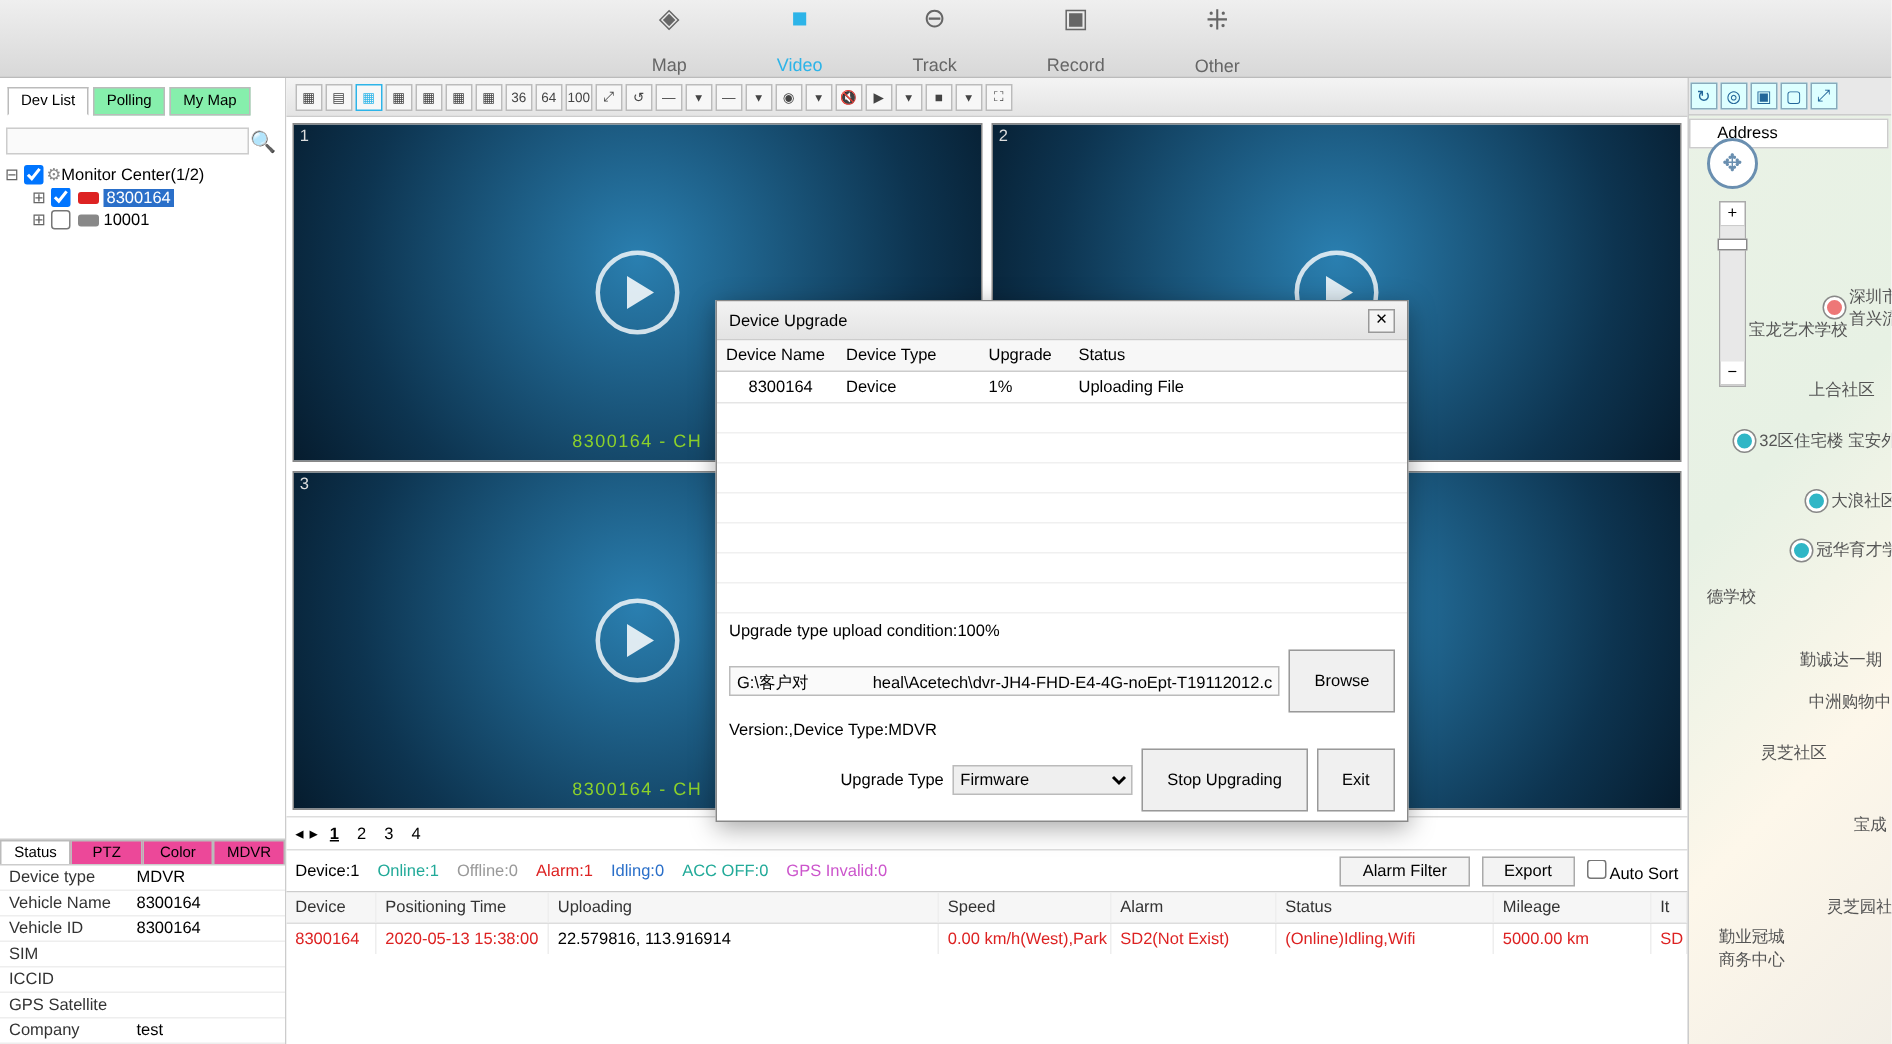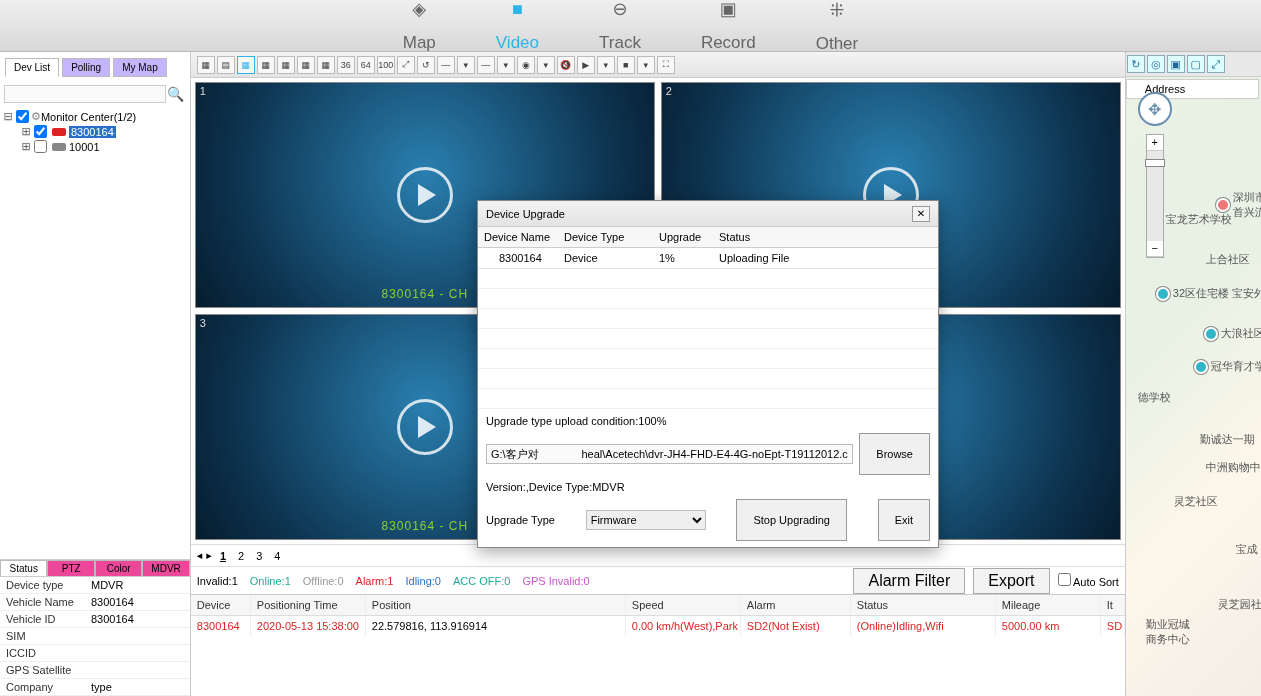--- a/index.html
+++ b/index.html
@@ -1,25 +1,25 @@
 <!DOCTYPE html>
 <html><head>
 <meta charset="utf-8">
 <style>
 *{box-sizing:border-box;margin:0;padding:0;font-family:Tahoma,Arial,sans-serif;font-size:11px;}
 body{background:#f0f0f0;overflow:hidden;width:1261px;height:696px;}
 .topbar{height:52px;background:linear-gradient(#efefef,#d8d8d8);display:flex;align-items:center;justify-content:center;gap:60px;border-bottom:1px solid #bbb;}
 .nav-item{display:flex;flex-direction:column;align-items:center;color:#666;cursor:pointer;}
 .nav-item.active{color:#2db4e8;}
 .nav-item .nicon{font-size:18px;}
-.nav-item .nlabel{font-size:17px;margin-top:13px;}
+.nav-item .nlabel{font-size:12px;margin-top:13px;}
 .main{display:flex;height:644px;}
 .leftcol{width:213px;background:#fff;border-right:1px solid #ccc;display:flex;flex-direction:column;}
 .ltabs{display:flex;padding:6px 5px;gap:3px;}
-.ltab{border:1px solid #bbb;padding:3px 8px;background:#c4b5fd;cursor:pointer;font-size:10px;}
+.ltab{border:1px solid #bbb;padding:3px 8px;background:#86efac;cursor:pointer;font-size:10px;}
 .ltab.active{background:#fff;border-bottom-color:#fff;}
 .searchrow{display:flex;align-items:center;padding:2px 4px;}
 .searchbox{flex:1;height:18px;border:1px solid #ccc;background:#fafafa;}
 .mag{width:20px;text-align:center;color:#888;font-size:14px;cursor:pointer;}
 .tree{flex:1;overflow:auto;padding:4px 2px;font-size:11px;}
 .treerow{display:flex;align-items:center;white-space:nowrap;padding:1px 0;}
 .treerow .exp{width:12px;text-align:center;color:#666;cursor:pointer;}
 .treerow .cb{margin:0 2px;}
 .treerow .devico{width:14px;height:8px;border-radius:2px;margin:0 3px;}
 .treerow .devico.red{background:#d22;}
@@ -40,21 +40,21 @@
 .vcell{background:radial-gradient(circle at 50% 40%,#2a7fb0,#0d3450 70%,#061c2e);border:1px solid #888;position:relative;display:flex;align-items:center;justify-content:center;}
 .vcell .vnum{position:absolute;top:2px;left:4px;color:#ddd;font-size:11px;}
 .vcell .play{width:56px;height:56px;border:3px solid rgba(255,255,255,.8);border-radius:50%;display:flex;align-items:center;justify-content:center;}
 .vcell .play::after{content:"";border-left:18px solid rgba(255,255,255,.85);border-top:11px solid transparent;border-bottom:11px solid transparent;margin-left:5px;}
 .vcell .ovl{position:absolute;bottom:6px;left:50%;transform:translateX(-50%);color:#8cd12a;font-size:12px;letter-spacing:1px;}
 .pager{height:22px;display:flex;align-items:center;padding:0 6px;gap:4px;font-size:11px;border-top:1px solid #ddd;}
 .pager .pg{padding:0 4px;cursor:pointer;}
 .pager .pg.active{font-weight:bold;text-decoration:underline;}
 .statsbar{height:28px;display:flex;align-items:center;padding:0 6px;gap:12px;font-size:11px;border-top:1px solid #ddd;}
 .statsbar .right{margin-left:auto;display:flex;gap:8px;align-items:center;}
-.sbtn{border:1px solid #aaa;background:#f3f3f3;padding:3px 14px;cursor:pointer;font-size:16px;}
+.sbtn{border:1px solid #aaa;background:#f3f3f3;padding:3px 14px;cursor:pointer;font-size:11px;}
 .dtable{border-top:1px solid #ccc;}
 .dtable .hdr,.dtable .row{display:flex;}
 .dtable .hdr>div,.dtable .row>div{padding:4px 6px;border-right:1px solid #eee;font-size:11px;overflow:hidden;white-space:nowrap;}
 .dtable .hdr{background:#f6f6f6;border-bottom:1px solid #ddd;color:#333;}
 .cDev{width:60px;}.cTime{width:115px;}.cPos{width:260px;}.cSpd{width:115px;}.cAlm{width:110px;}.cStat{width:145px;}.cMil{width:105px;}.cIt{width:24px;}
 .red{color:#d22;}
 .map{width:152px;border-left:1px solid #ccc;position:relative;background:linear-gradient(135deg,#eaf2e6 0%,#e7f1e4 40%,#fdf7ea 70%,#f2eee6);overflow:hidden;}
 .maptop{height:25px;display:flex;background:#e8e8e8;border-bottom:1px solid #ccc;}
 .maptbtn{width:18px;height:18px;border:1px solid #8ab;margin:3px 1px;background:#dff;display:flex;align-items:center;justify-content:center;color:#269;cursor:pointer;font-size:11px;}
 .maptab{border:1px solid #ccc;padding:3px 18px;background:#fff;margin:2px 2px 0 auto;font-size:11px;}
@@ -164,21 +164,21 @@
         <div class="proprow">
           <div>ICCID</div>
           <div></div>
         </div>
         <div class="proprow">
           <div>GPS Satellite</div>
           <div></div>
         </div>
         <div class="proprow">
           <div>Company</div>
-          <div>type</div>
+          <div>test</div>
         </div>
       </div>
   </div>
 
   <div class="center">
     <div class="toolbar" id="toolbar">
         <div class="tbtn">▦</div>
         <div class="tbtn">▤</div>
         <div class="tbtn blue">▦</div>
         <div class="tbtn">▦</div>
@@ -225,38 +225,38 @@
       </div>
     <div class="pager">
       <span>◂</span>
         <span>▸</span>
       <span class="pg active">1</span>
       <span class="pg">2</span>
       <span class="pg">3</span>
       <span class="pg">4</span>
     </div>
     <div class="statsbar">
-      <span>Invalid:1</span>
+      <span>Device:1</span>
       <span style="color:#2a9"><span>Online:</span><span>1</span></span>
       <span style="color:#999">Offline:0</span>
       <span style="color:#d22">Alarm:1</span>
       <span style="color:#2a6fc9">Idling:0</span>
       <span style="color:#2a9">ACC OFF:0</span>
       <span style="color:#c5c">GPS Invalid:0</span>
       <div class="right">
         <button class="sbtn">Alarm Filter</button>
         <button class="sbtn">Export</button>
         <label><input type="checkbox" style=""> <span>Auto Sort</span></label>
       </div>
     </div>
     <div class="dtable">
       <div class="hdr">
         <div class="cDev">Device</div>
         <div class="cTime">Positioning Time</div>
-        <div class="cPos">Position</div>
+        <div class="cPos">Uploading</div>
         <div class="cSpd">Speed</div>
         <div class="cAlm">Alarm</div>
         <div class="cStat">Status</div>
         <div class="cMil">Mileage</div>
         <div class="cIt">It</div>
       </div>
       <div class="row">
         <div class="cDev red">8300164</div>
         <div class="cTime red">2020-05-13 15:38:00</div>
         <div class="cPos">22.579816, 113.916914</div>
@@ -360,20 +360,20 @@
       <div class="empty"></div>
       <div class="empty"></div>
   </div>
   <div class="dlgfoot">
     <div>Upgrade type upload condition:100%</div>
     <div class="dlgrow">
       <input class="txtin" value="G:\客户对              heal\Acetech\dvr-JH4-FHD-E4-4G-noEpt-T19112012.crc" style="">
       <button class="dbtn">Browse</button>
     </div>
     <div>Version:,Device Type:MDVR</div>
-    <div class="dlgrow" style="justify-content:space-between">
+    <div class="dlgrow" style="justify-content:flex-end">
       <span>Upgrade Type</span>
       <select class="selin"><option>Firmware</option></select>
       <button class="dbtn">Stop Upgrading</button>
       <button class="dbtn">Exit</button>
     </div>
   </div>
 </div>
 
 </body></html>

